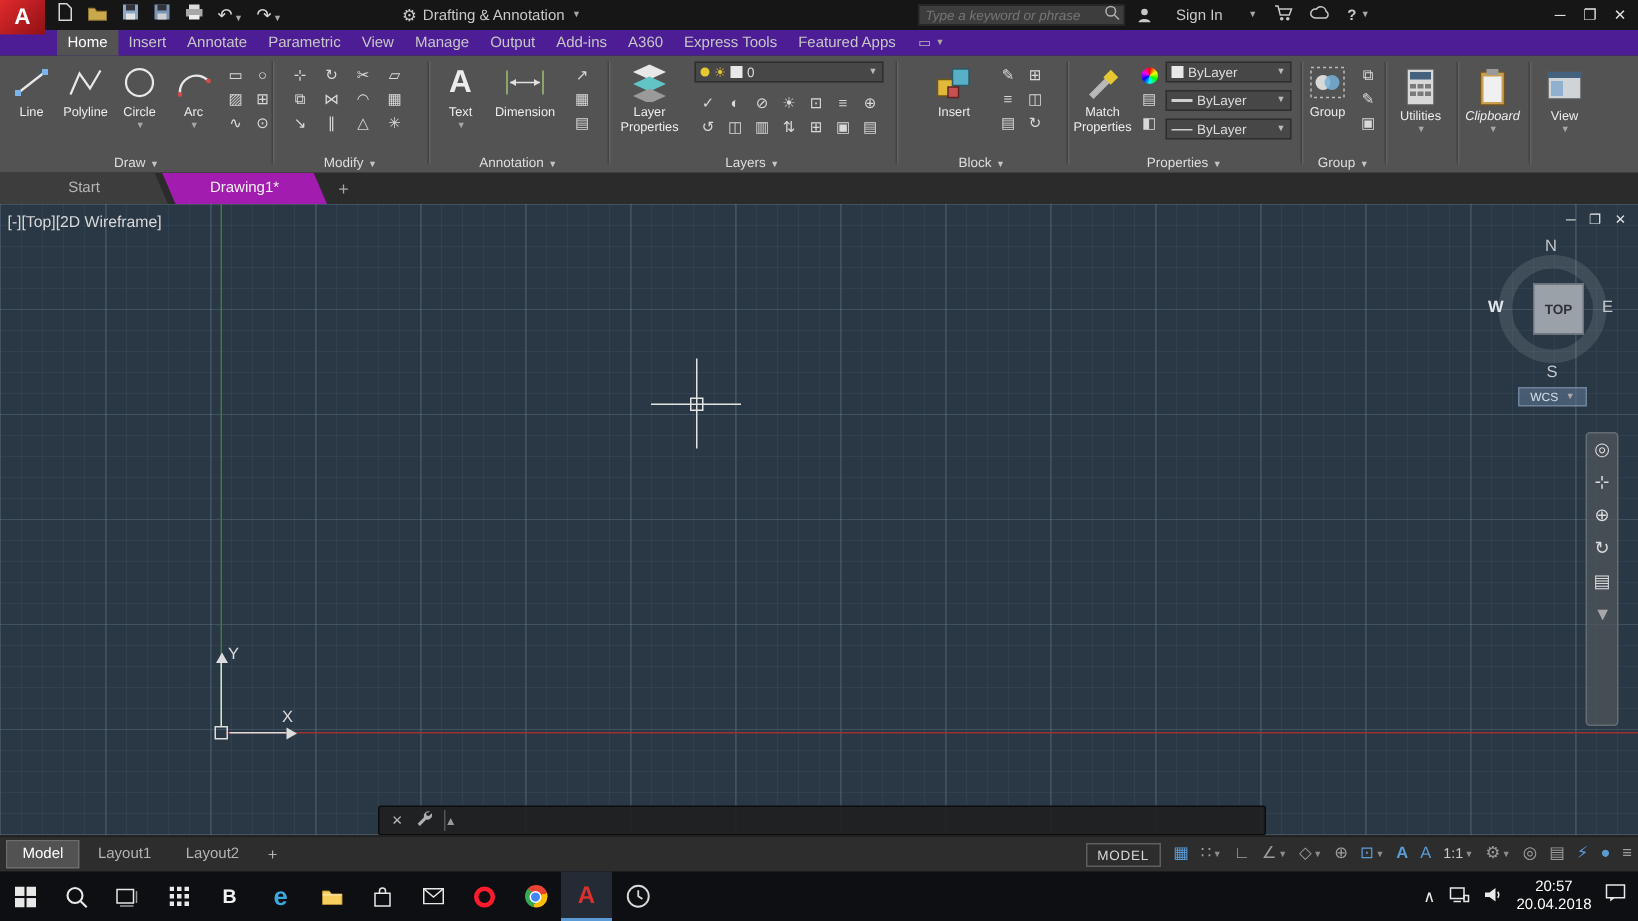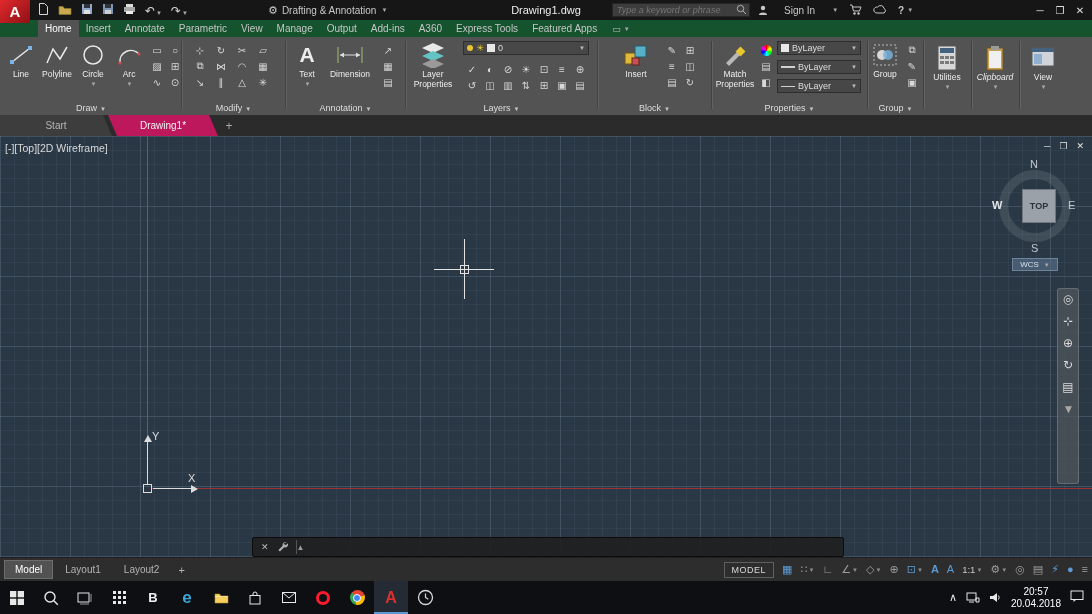--- a/index.html
+++ b/index.html
@@ -16,21 +16,21 @@
   .tinycaret{font-size:6px;color:#a8a8a8;margin-left:1px;}
   .workspace{position:absolute;left:268px;top:0;height:20px;display:flex;align-items:center;gap:4px;font-size:10px;color:#c8c8c8;}
   .doc-title{position:absolute;left:446px;width:200px;top:0;height:20px;line-height:20px;text-align:center;font-size:11px;color:#ececec;}
   .tsearch{position:absolute;left:612px;top:3px;width:138px;height:14px;background:#3d3d3d;border:1px solid #262626;display:flex;align-items:center;padding-right:2px;}
   .tsearch input{flex:1;min-width:0;background:transparent;border:none;outline:none;color:#9f9f9f;font-size:9px;font-style:italic;padding:0 4px;font-family:inherit;}
   .tright{position:absolute;left:758px;top:0;height:20px;display:flex;align-items:center;gap:11px;font-size:10px;color:#c8c8c8;}
   .winbtns{position:absolute;right:2px;top:0;height:20px;display:flex;align-items:center;}
   .winbtn{width:20px;height:20px;display:flex;align-items:center;justify-content:center;font-size:10px;color:#e0e0e0;}
 
   
-  .tabrow{position:absolute;left:0;top:20px;width:100%;height:17px;background:#14532d;display:flex;align-items:stretch;padding-left:38px;font-size:10px;color:#c6c6c6;z-index:15;}
+  .tabrow{position:absolute;left:0;top:20px;width:100%;height:17px;background:#4c1d95;display:flex;align-items:stretch;padding-left:38px;font-size:10px;color:#c6c6c6;z-index:15;}
   .rtab{padding:0 7px;display:flex;align-items:center;cursor:default;}
   .rtab.active{background:#535353;color:#fff;}
   .ribopt{display:flex;align-items:center;gap:2px;margin-left:8px;color:#bdbdbd;font-size:9px;}
 
   
   .ribbon{position:absolute;left:0;top:37px;width:100%;height:78px;background:#535353;z-index:10;}
   .panel{position:absolute;top:0;height:100%;}
   .pcaption{position:absolute;left:0;right:0;bottom:1px;height:12px;font-size:9px;color:#dedede;text-align:center;line-height:12px;white-space:nowrap;}
   .capcaret{font-size:6px;margin-left:3px;color:#c4c4c4;}
   .vsep{position:absolute;top:4px;height:68px;width:1px;background:#424242;box-shadow:1px 0 0 #626262;}
@@ -42,21 +42,21 @@
   .ddl{position:absolute;height:14px;background:#474747;border:1px solid #2e2e2e;display:flex;align-items:center;font-size:9px;color:#dcdcdc;padding:0 3px;gap:3px;}
   .ddl .dd-caret{margin-left:auto;font-size:6px;color:#bbb;}
   .sw{display:inline-block;width:8px;height:8px;background:#e8e8e8;}
   .lwline{display:inline-block;width:14px;height:2px;background:#d0d0d0;}
   .cwheel{width:11px;height:11px;border-radius:50%;background:conic-gradient(#f00,#ff0,#0f0,#0ff,#00f,#f0f,#f00);}
 
   
   .filetabs{position:absolute;left:0;top:115px;width:100%;height:21px;background:#2b2b2b;display:flex;align-items:stretch;z-index:9;}
   .ftab{display:flex;align-items:center;justify-content:center;font-size:10px;}
   .ftab.start{width:112px;background:#3d3d3d;color:#b5b5b5;clip-path:polygon(0 0,calc(100% - 9px) 0,100% 100%,0 100%);}
-  .ftab.activeT{width:110px;margin-left:2px;background:#be185d;color:#f2f2f2;clip-path:polygon(0 0,calc(100% - 9px) 0,100% 100%,9px 100%);margin-left:-4px;}
+  .ftab.activeT{width:110px;margin-left:2px;background:#a21caf;color:#f2f2f2;clip-path:polygon(0 0,calc(100% - 9px) 0,100% 100%,9px 100%);margin-left:-4px;}
   .ftab-add{width:22px;display:flex;align-items:center;justify-content:center;color:#a8a8a8;font-size:12px;}
 
   
   .canvas{position:absolute;left:0;top:136px;width:1092px;height:421px;background-color:#2a3845;
     background-image:
       repeating-linear-gradient(to right, rgba(140,170,195,.16) 0 1px, transparent 1px 70px),
       repeating-linear-gradient(to bottom, rgba(140,170,195,.16) 0 1px, transparent 1px 70px),
       repeating-linear-gradient(to right, rgba(140,170,195,.07) 0 1px, transparent 1px 14px),
       repeating-linear-gradient(to bottom, rgba(140,170,195,.07) 0 1px, transparent 1px 14px);}
   .vplabel{position:absolute;left:5px;top:6px;font-size:10.5px;color:#d8d8d8;}
@@ -156,21 +156,20 @@
             <rect x="3" y="8" width="7" height="3" fill="#eee"></rect>
           </svg></span>
       <span><span class="g">↶</span><span class="tinycaret">▼</span></span>
       <span><span class="g">↷</span><span class="tinycaret">▼</span></span>
     </div>
     <div class="workspace">
       <span class="g" style="font-size:11px;">⚙</span>
       <span>Drafting &amp; Annotation</span>
       <span class="tinycaret">▼</span>
     </div>
-    <div class="doc-title">Drawing1.dwg</div>
     <div class="tsearch">
       <input placeholder="Type a keyword or phrase" style="">
       <span><svg width="11" height="11">
             <circle cx="4.5" cy="4.5" r="3.2" fill="none" stroke="#b0b0b0"></circle>
             <path d="M7 7l3 3" stroke="#b0b0b0"></path>
           </svg></span>
     </div>
     <div class="tright">
       <span style="display:flex;align-items:center;gap:16px;">
         <svg width="10" height="10">

